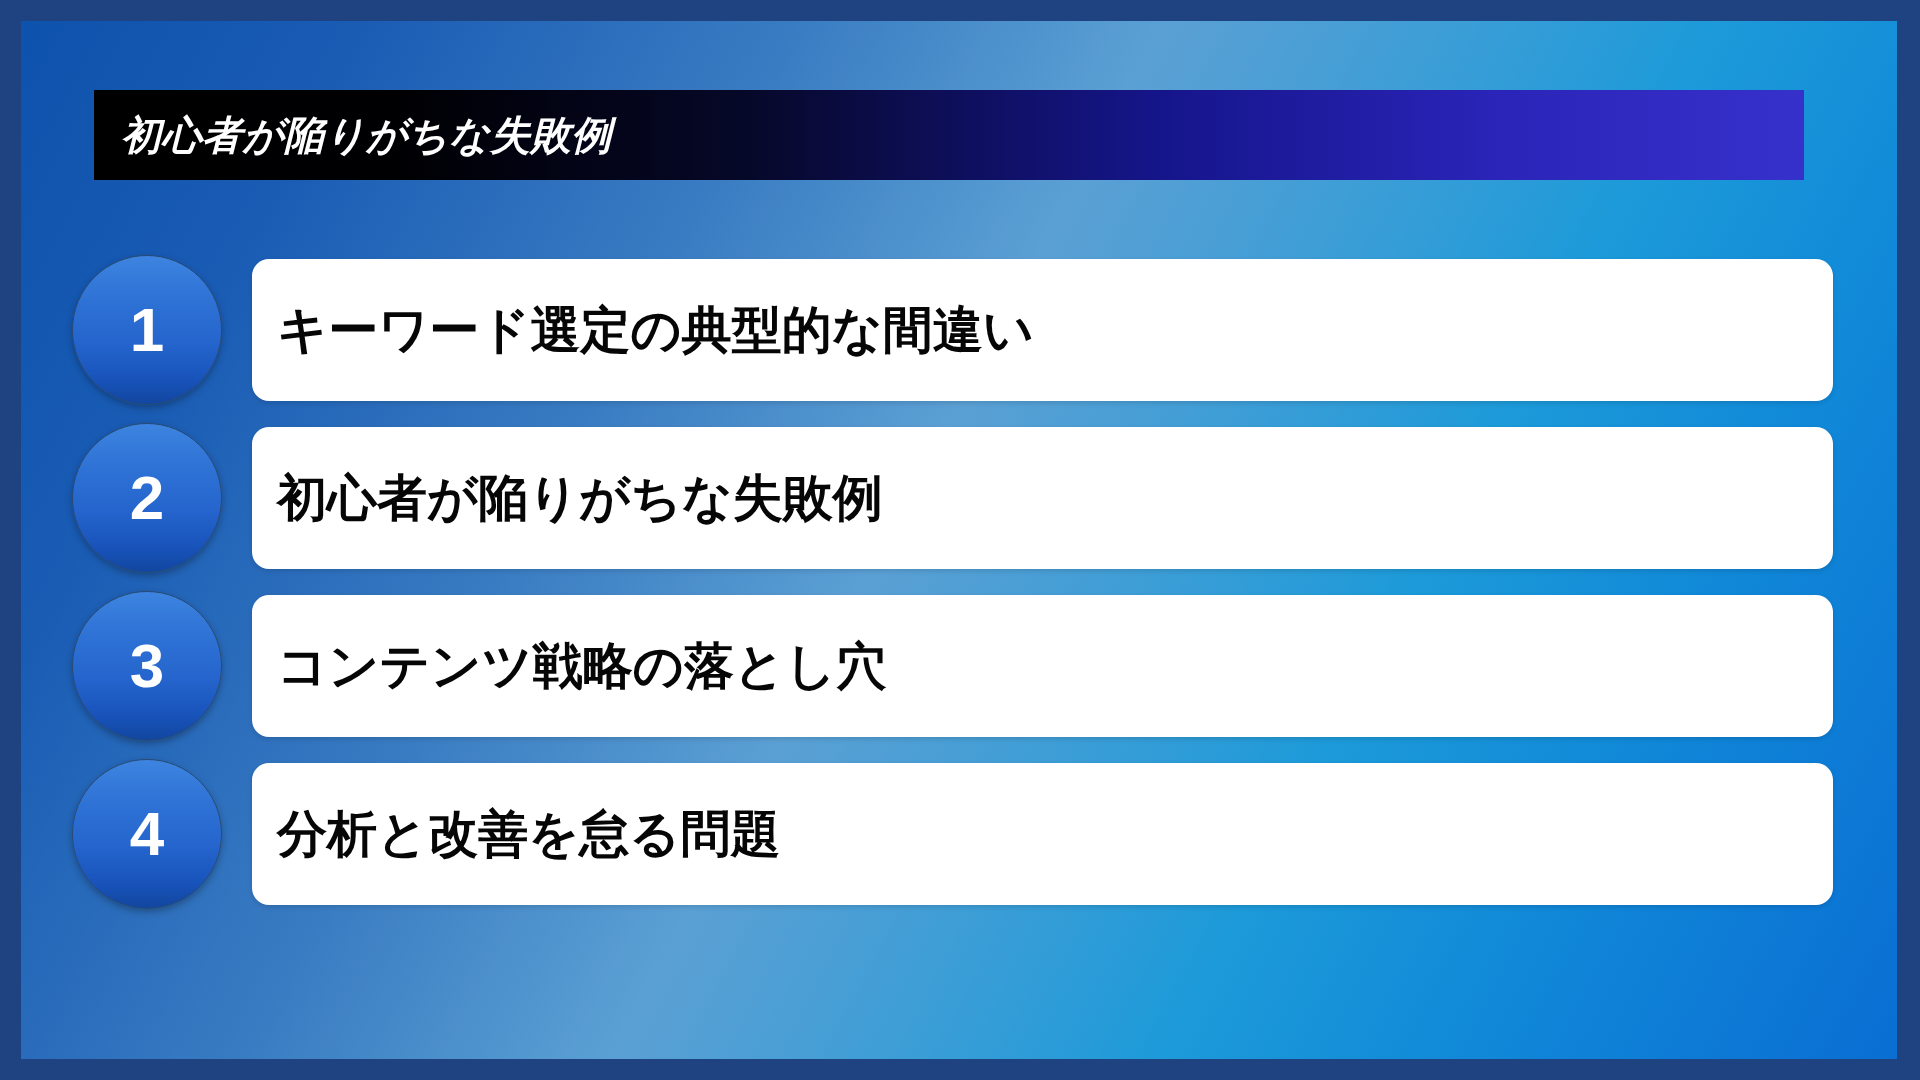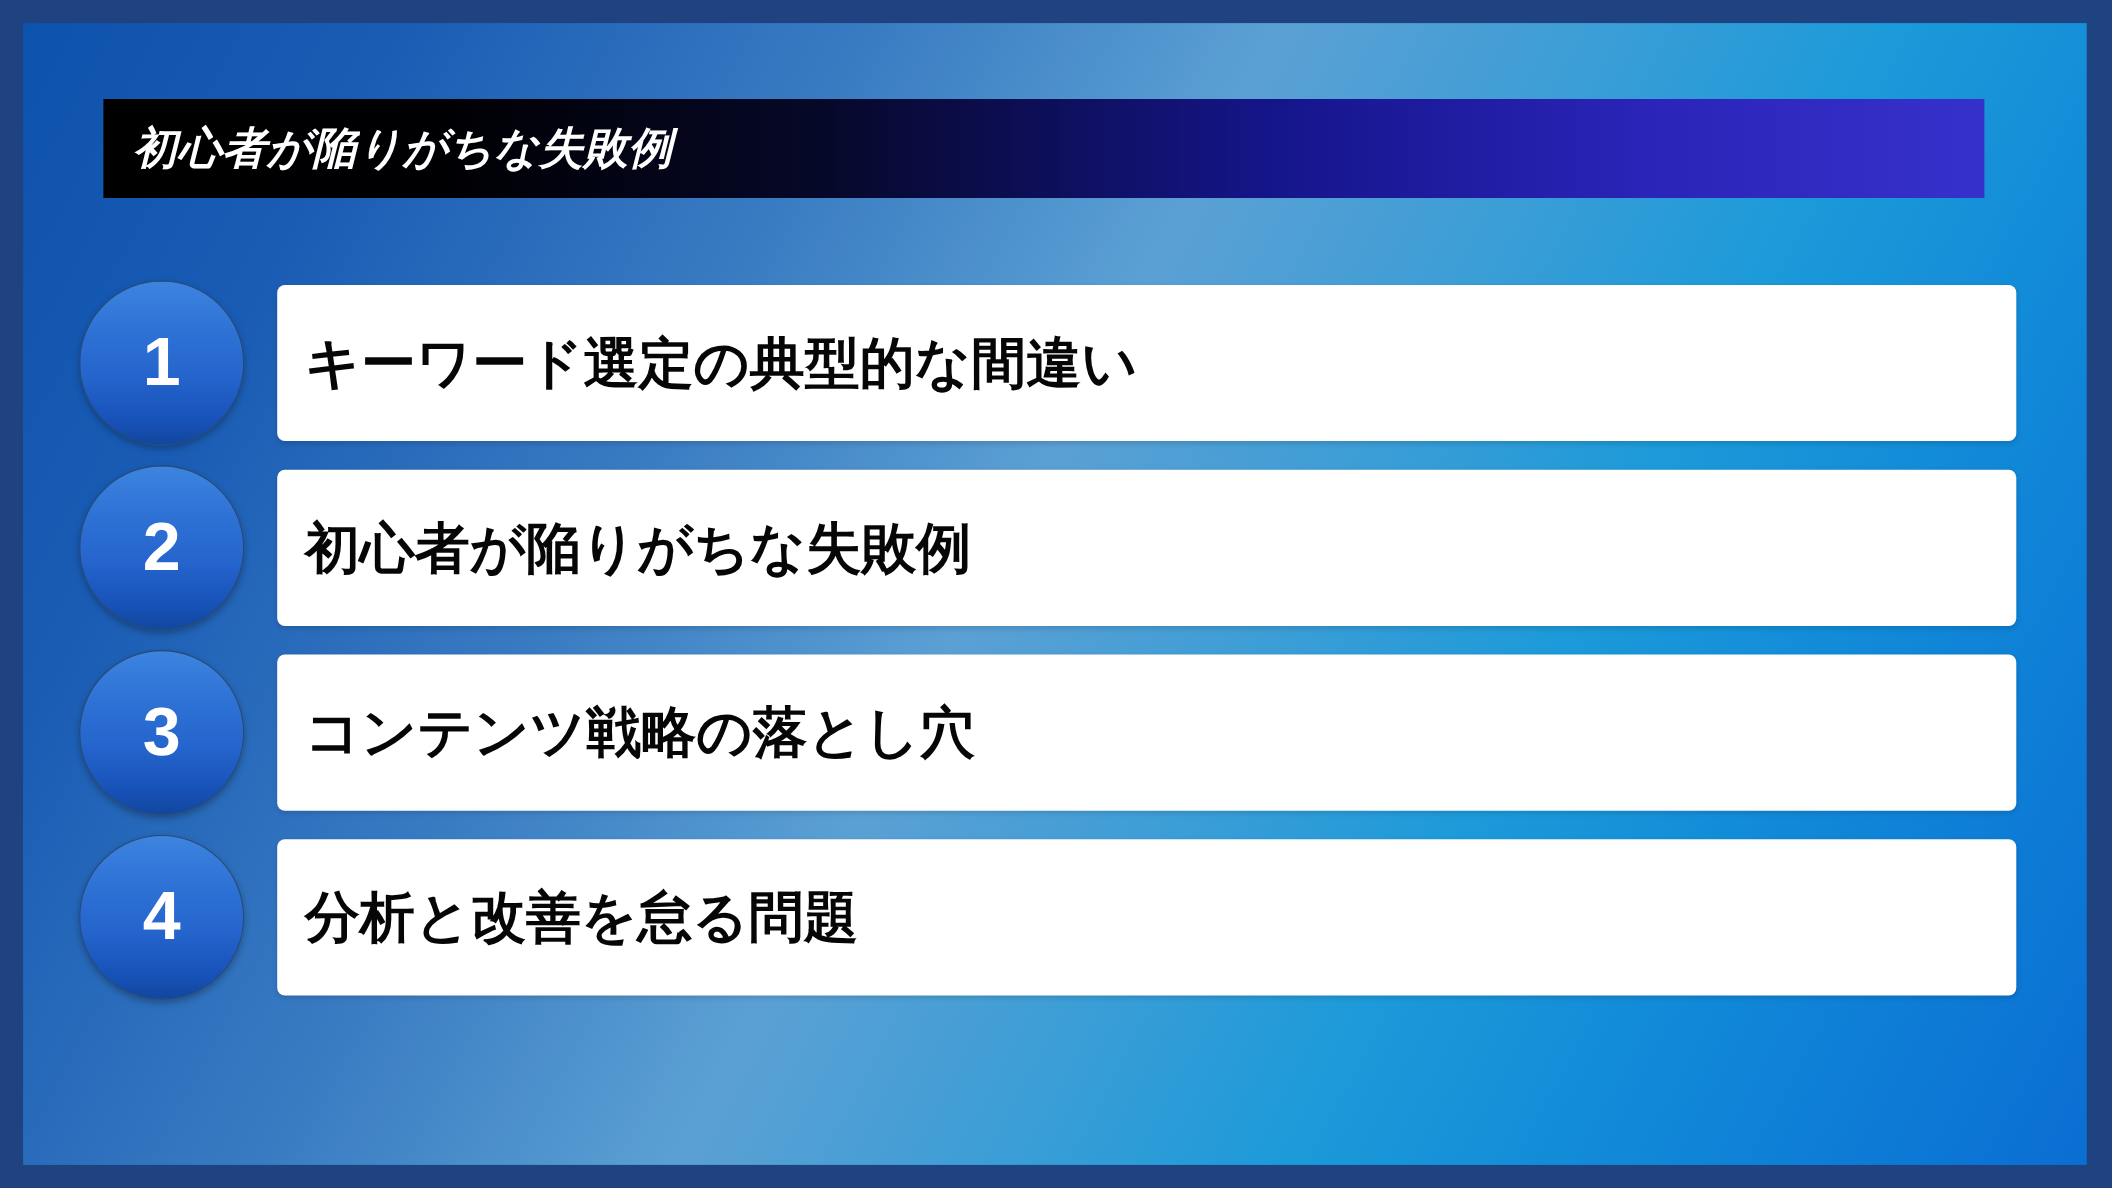--- a/index.html
+++ b/index.html
@@ -112,21 +112,21 @@
     line-height: 1;
   }
 
   .card {
     position: absolute;
     left: 231px;
     top: 0;
     width: 1581px;
     height: 142px;
     background: #ffffff;
-    border-radius: 7px;
+    border-radius: 17px;
     box-shadow: 0 2px 5px rgba(0,0,0,0.13);
     display: flex;
     align-items: center;
     box-sizing: border-box;
   }
   .card-label {
     color: #060606;
     font-size: 50px;
     font-weight: bold;
     line-height: 1;

